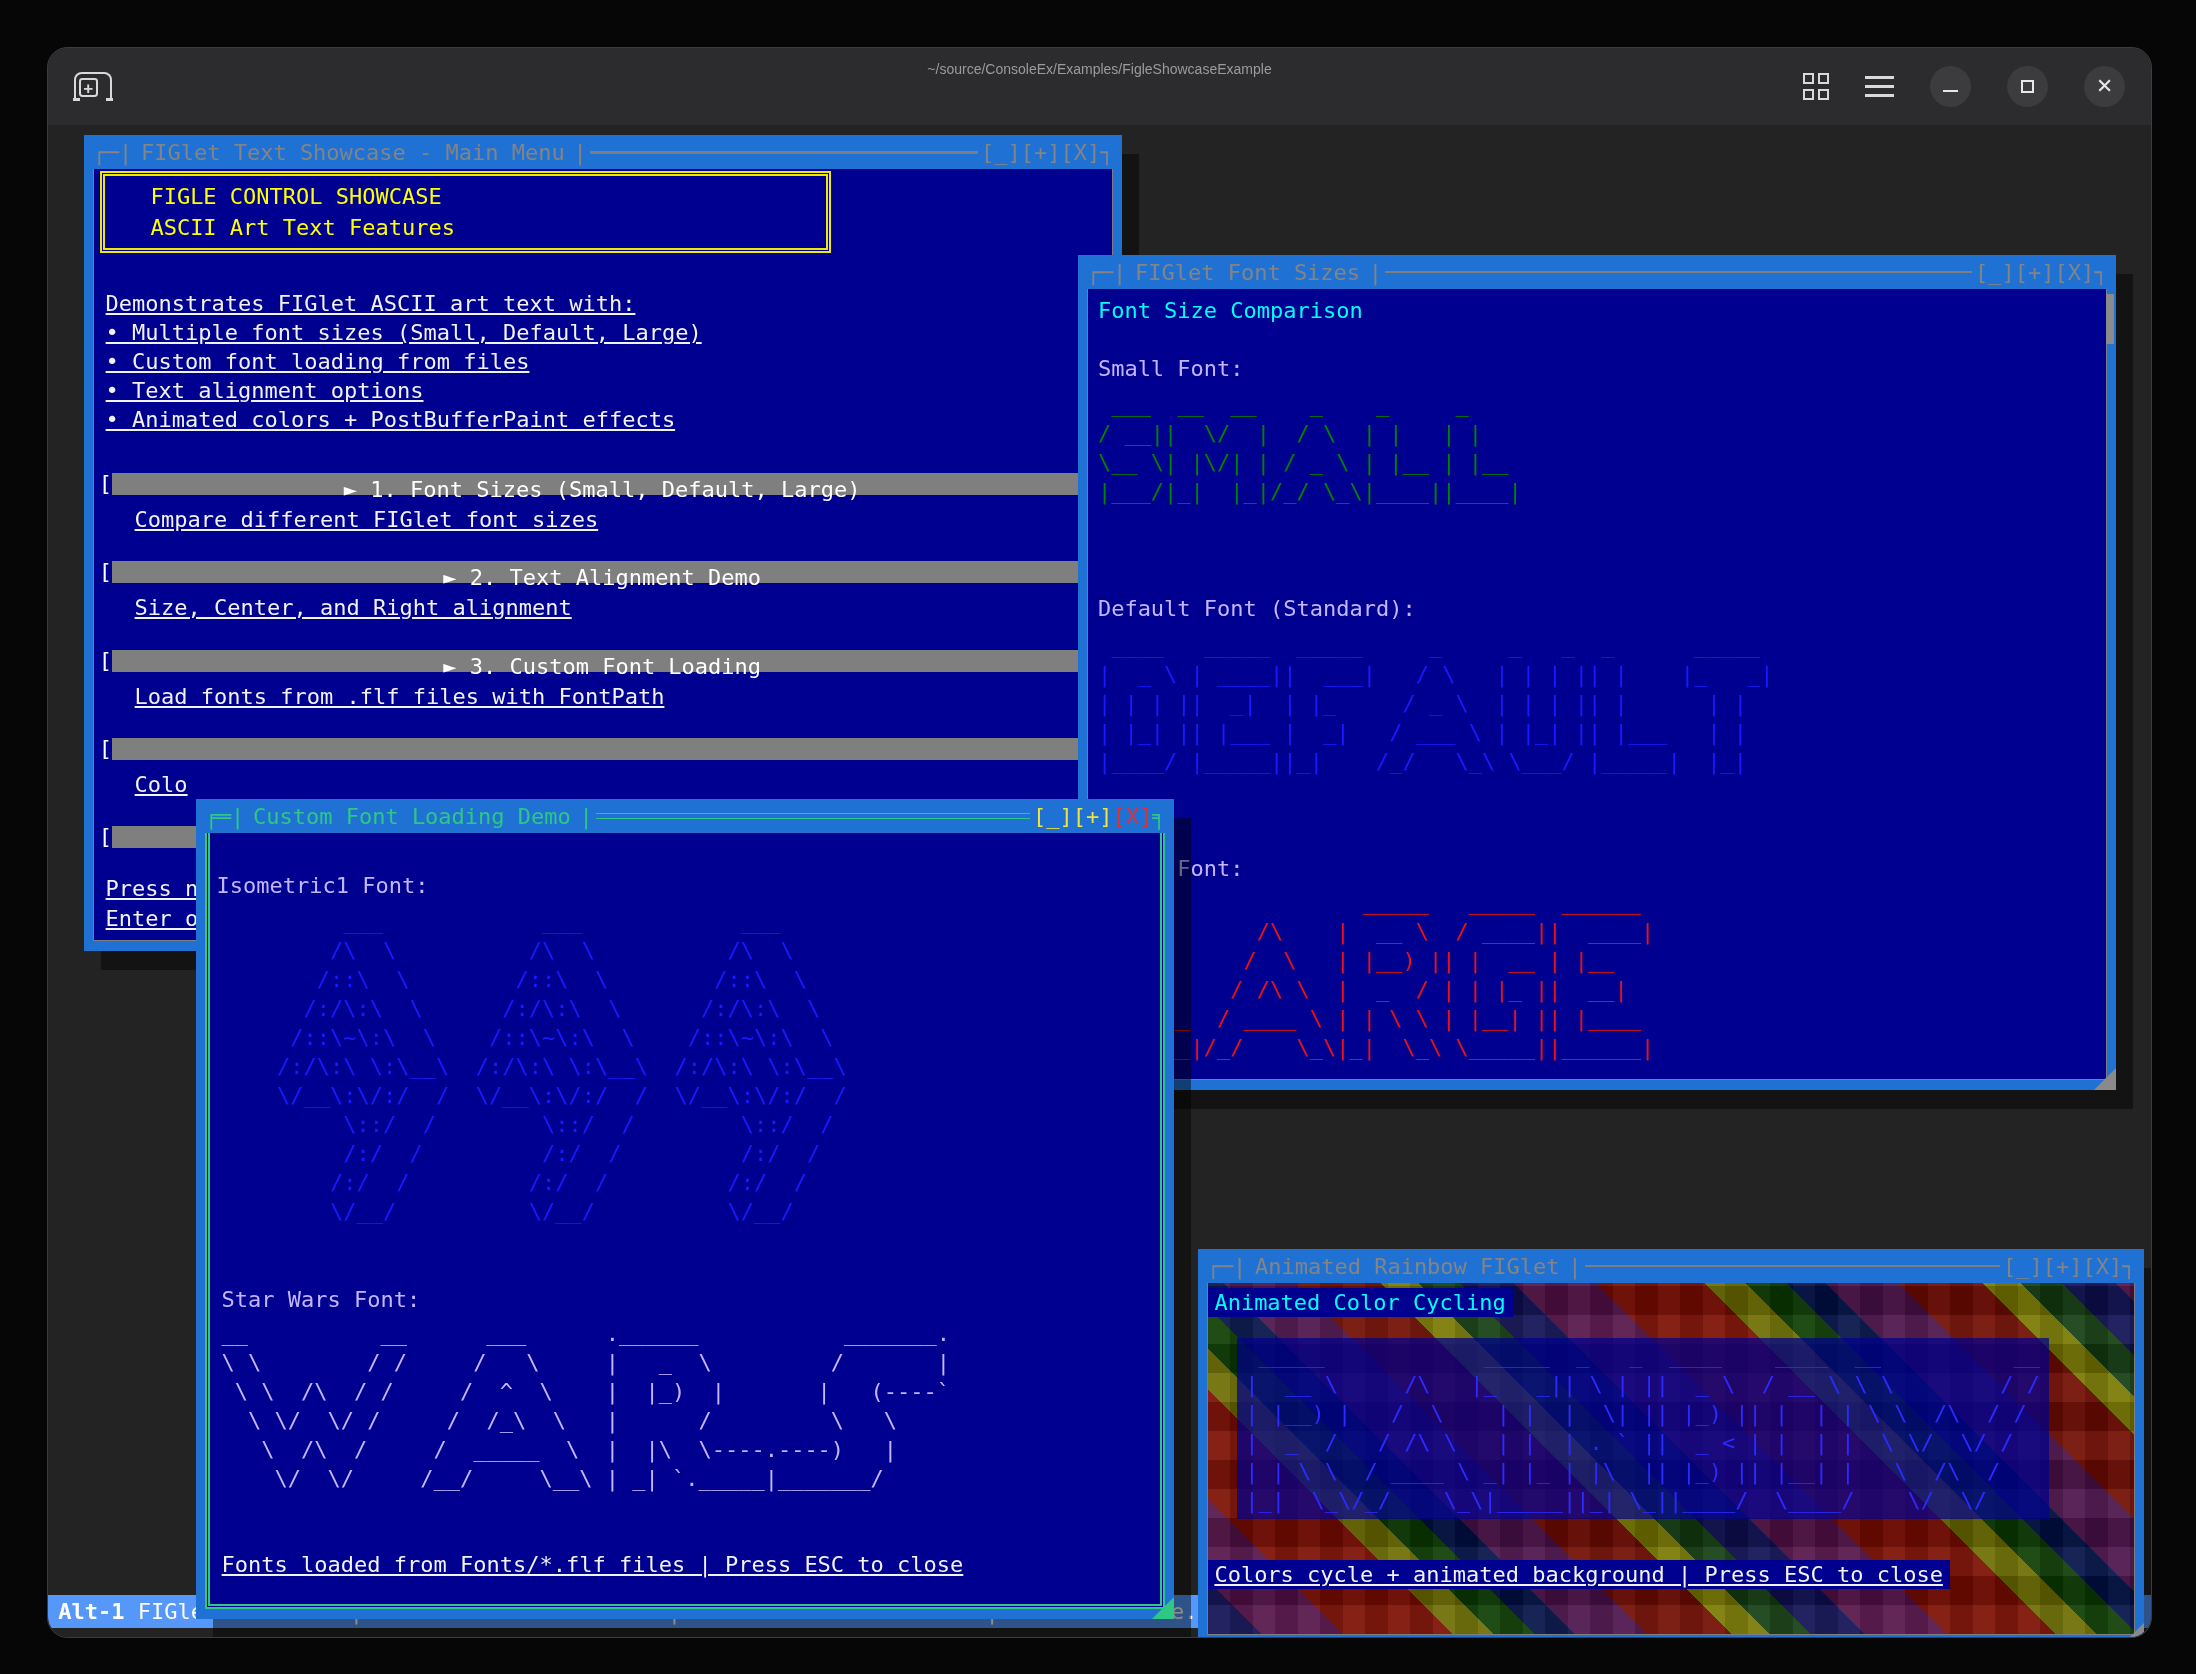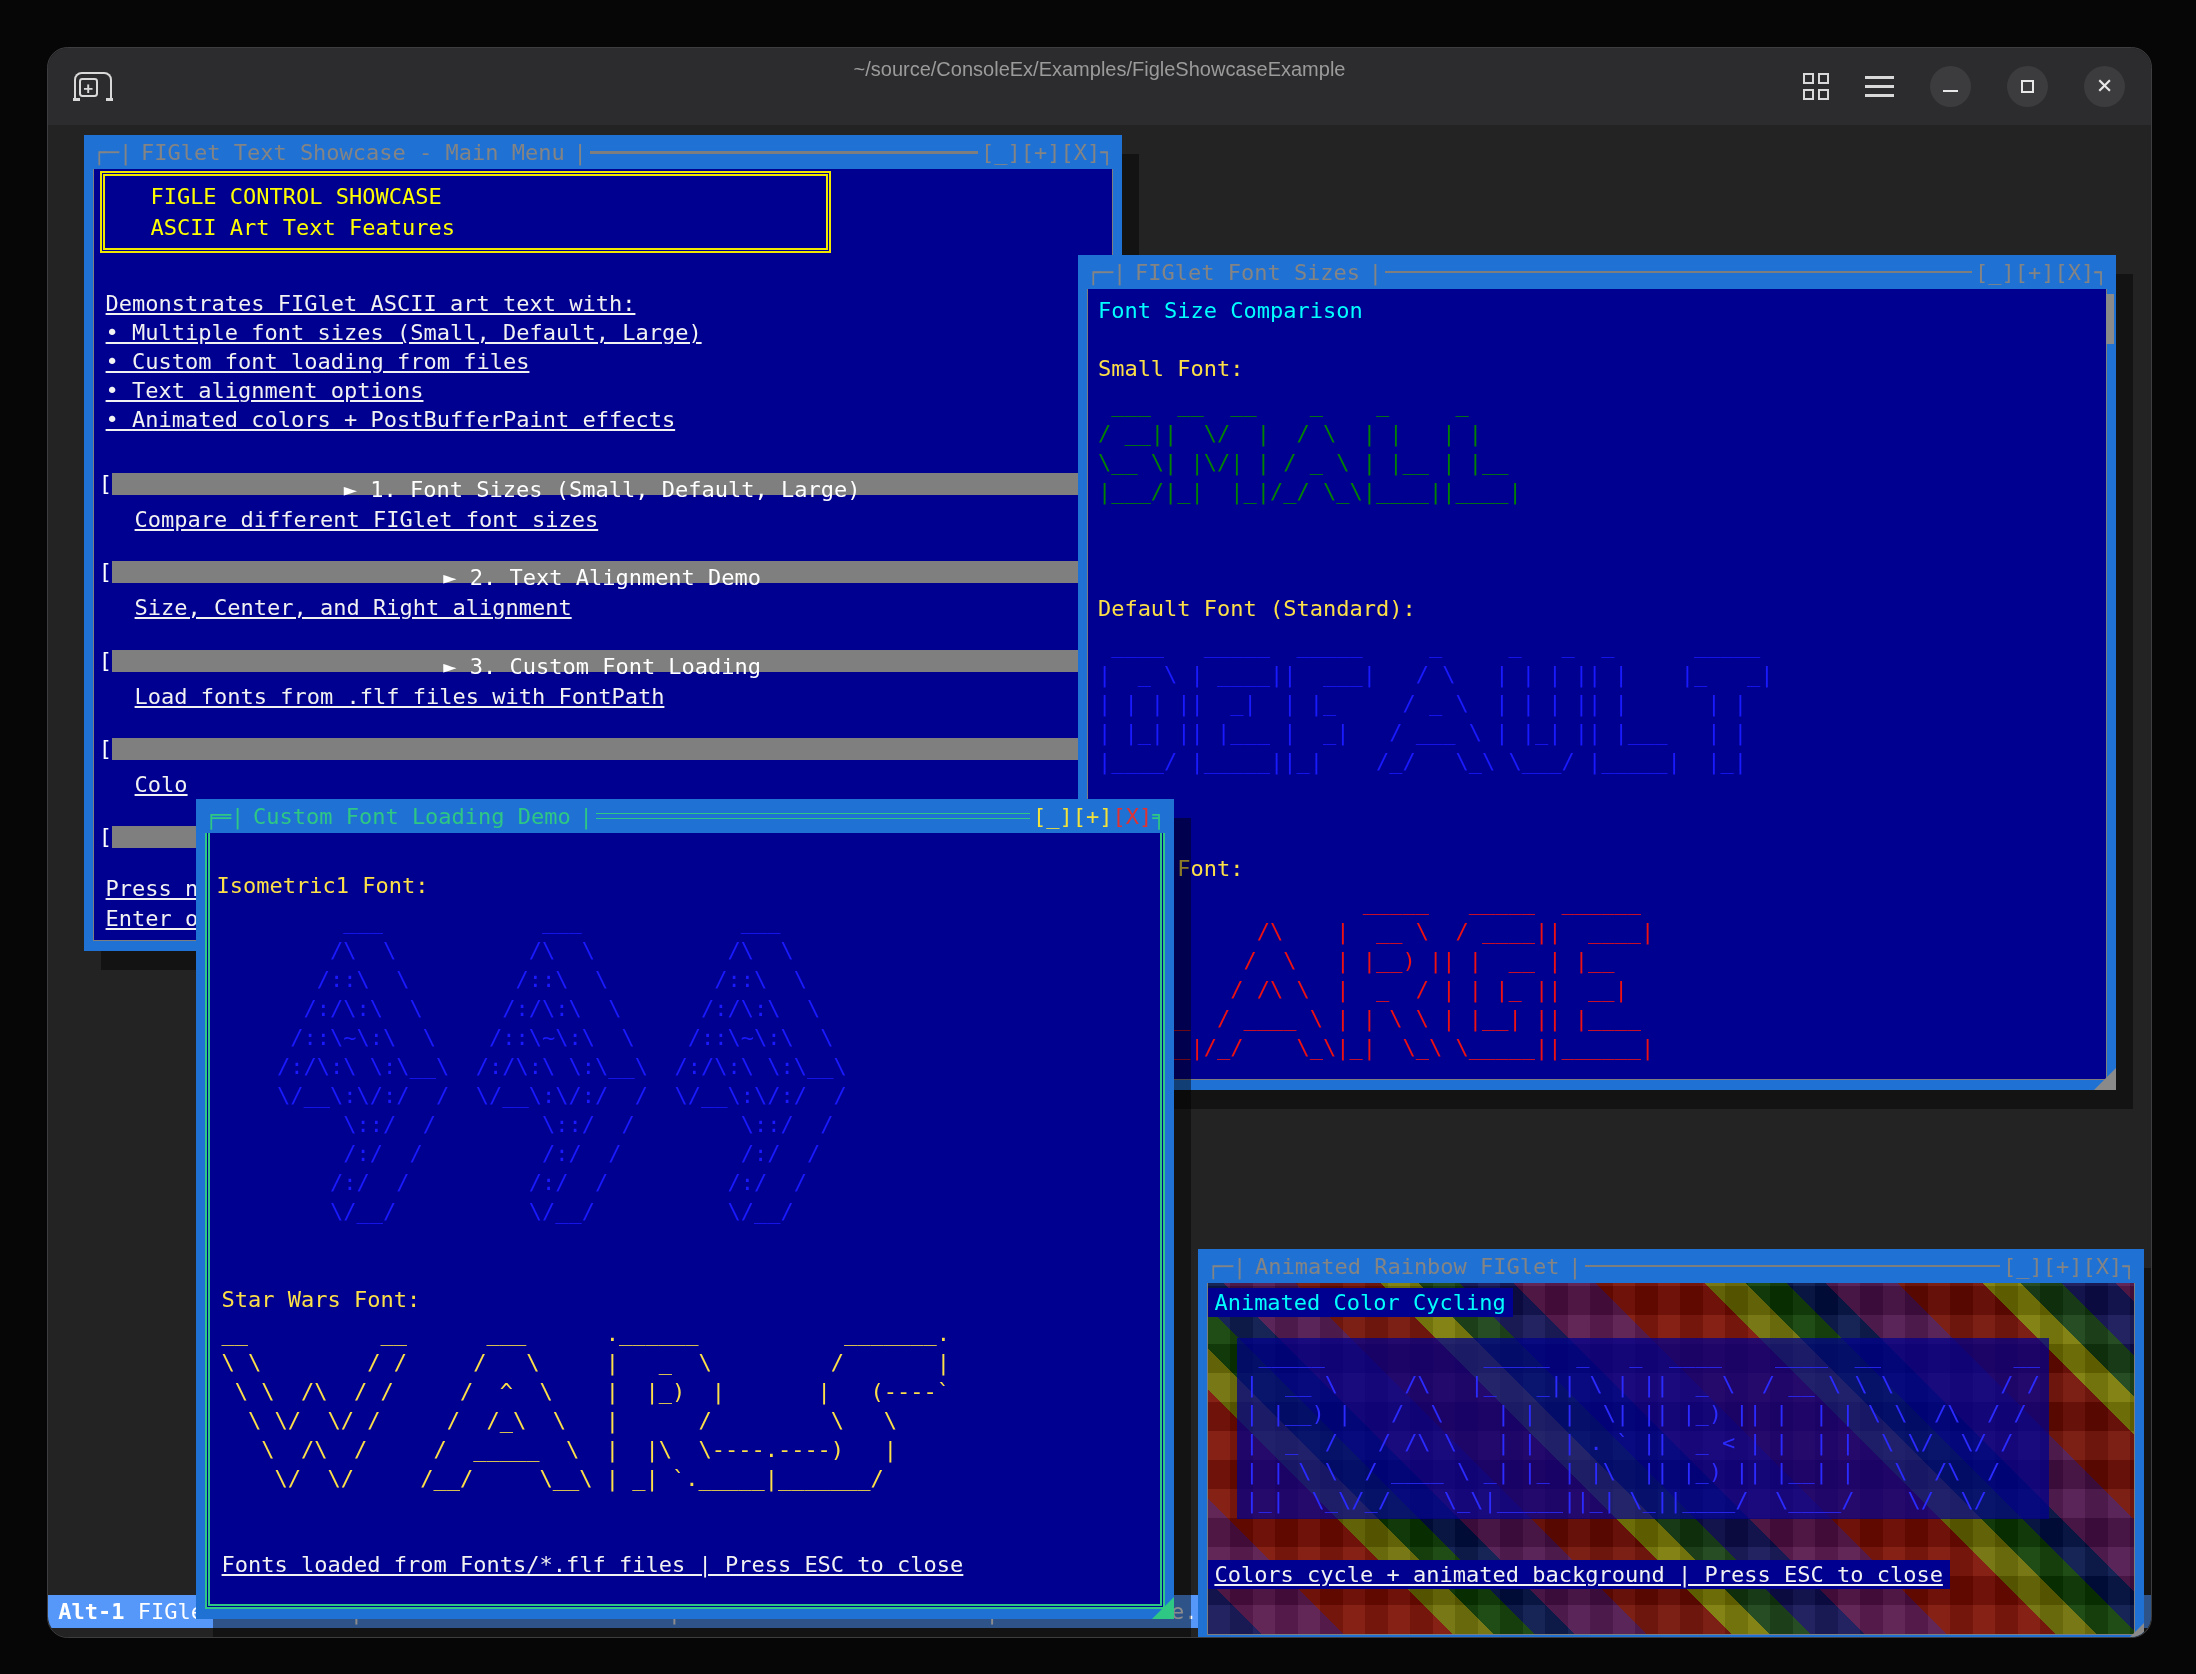--- a/index.html
+++ b/index.html
@@ -12,21 +12,21 @@
           border-radius:20.5px 20.5px 0 0;display:flex;align-items:center;padding:0 26px;box-sizing:border-box;
           font-family:"Liberation Sans",sans-serif;}
   .newtab{position:relative;width:34px;height:27px;border:2.6px solid #d9d9d9;border-bottom:none;
           border-radius:7.7px 7.7px 0 0;cursor:pointer;}
   .newtab:after{content:"";position:absolute;left:-2.6px;bottom:0;width:6.8px;height:2.6px;background:#d9d9d9;}
   .newtab:before{content:"";position:absolute;right:-2.6px;bottom:0;width:6.8px;height:2.6px;background:#d9d9d9;}
   .newtab .plus{position:absolute;left:2.6px;top:4.3px;width:19px;height:19px;border:2.6px solid #d9d9d9;
           border-radius:3.4px;color:#d9d9d9;font:700 17px/17px "Liberation Sans",sans-serif;text-align:center;box-sizing:border-box;}
   .titles{position:absolute;left:50%;top:8.6px;transform:translateX(-50%);text-align:center;white-space:nowrap;}
   .title1{font-size:23px;font-weight:700;color:#ffffff;line-height:31px;}
-  .title2{font-size:20px;color:#9b9b9b;line-height:24px;}
+  .title2{font-size:14px;color:#9b9b9b;line-height:24px;}
   .hdr-right{margin-left:auto;display:flex;align-items:center;gap:36px;}
   .gridicon{display:grid;grid-template-columns:11px 11px;grid-template-rows:11px 11px;gap:4.3px;cursor:pointer;}
   .gridicon div{border:2.6px solid #d9d9d9;box-sizing:border-box;}
   .burger{width:29px;height:20.5px;display:flex;flex-direction:column;justify-content:space-between;cursor:pointer;}
   .burger div{height:3px;background:#d9d9d9;}
   .circ{width:41px;height:41px;border-radius:50%;background:#3c3c3f;color:#e8e8e8;display:flex;
         align-items:center;justify-content:center;cursor:pointer;}
   .circ .bar{width:15.4px;height:2.6px;background:#e8e8e8;margin-top:8.6px;}
   .circ .sq{width:13px;height:13px;border:2.6px solid #e8e8e8;box-sizing:border-box;}
   .circ .x{font:400 20.5px/20.5px "Liberation Sans",sans-serif;}
@@ -47,21 +47,21 @@
   .twin.active .twin-body{border:5.1px double #2ec784;border-top:none;}
   .twin.active .tb-btn.mm{color:#f3e23a;}
   .twin.active .tb-btn.cl{color:#e23131;}
   .grip{position:absolute;right:0;bottom:0;width:0;height:0;border-left:22px solid transparent;
         border-bottom:22px solid #8a8a8a;cursor:nwse-resize;}
   .twin.active .grip{border-bottom-color:#2ec784;}
   .vthumb{position:absolute;right:1.7px;top:39px;width:8.6px;height:50px;background:#8a8a8a;cursor:grab;}
   
   pre{margin:0;font-family:"DejaVu Sans Mono",monospace;}
   .ln{position:absolute;font-size:22px;line-height:29px;white-space:pre;}
-  .yellow{color:#fde047;} .cyan{color:#00ffff;} .white{color:#f2f2f2;text-decoration:underline;}
+  .yellow{color:#c4b5fd;} .cyan{color:#00ffff;} .white{color:#f2f2f2;text-decoration:underline;}
   .green-art{color:#008300;} .blue-art{color:#1a1aff;} .red-art{color:#ee1111;} .rb-art{color:#2b2bff;}
   
   .banner{position:absolute;left:6.8px;top:1.7px;width:731px;height:82px;border:5.1px double #f0e800;box-sizing:border-box;}
   .banner pre{color:#ffff00;font-size:22px;line-height:31px;padding:5.1px 0 0 45px;}
   .mrow{position:absolute;left:5.1px;right:6.8px;height:33px;display:flex;align-items:center;}
   .mrow .br{color:#ffffff;font-size:22px;white-space:pre;}
   .mrow .bar{flex:1;background:#7f7f7f;height:22px;line-height:33px;text-align:center;color:#ffffff;
              font-size:22px;white-space:pre;cursor:pointer;}
   
   .rb-body{background:

